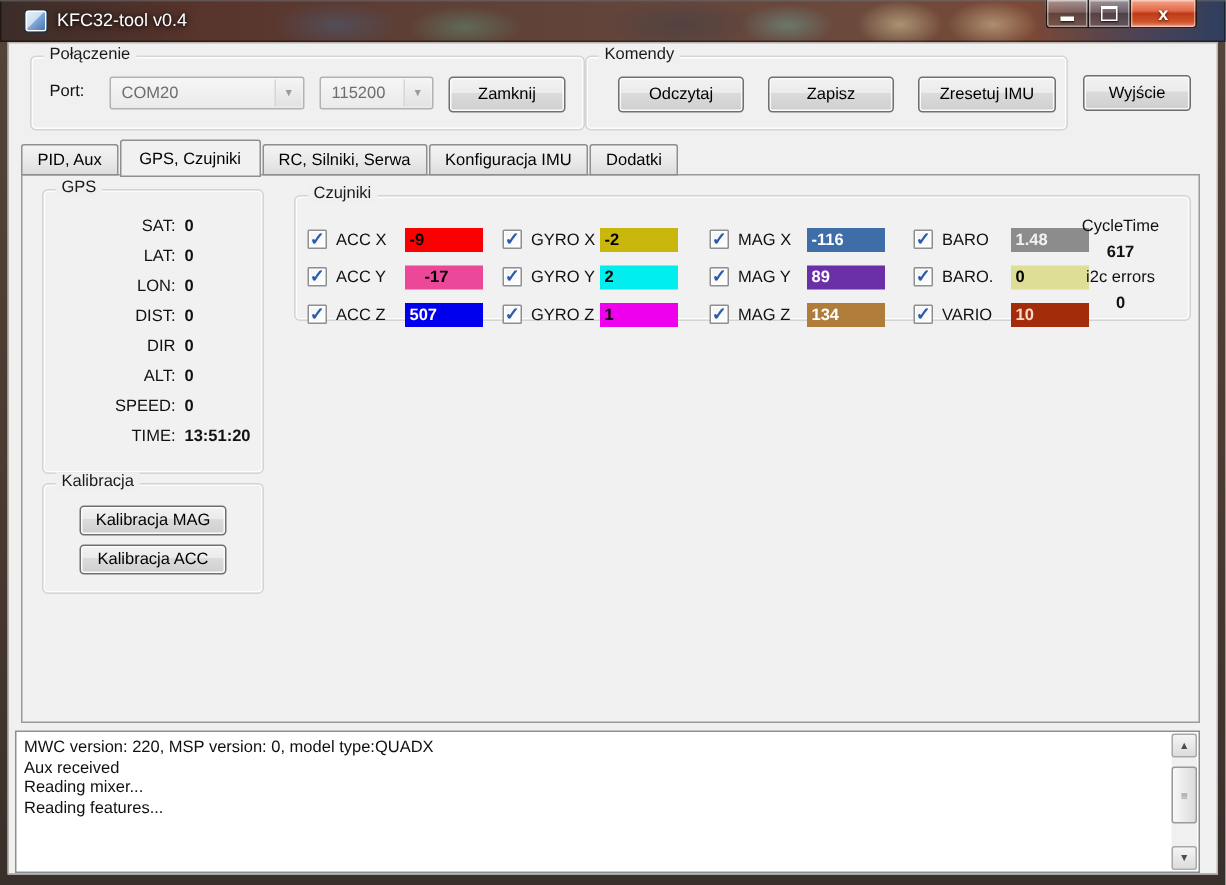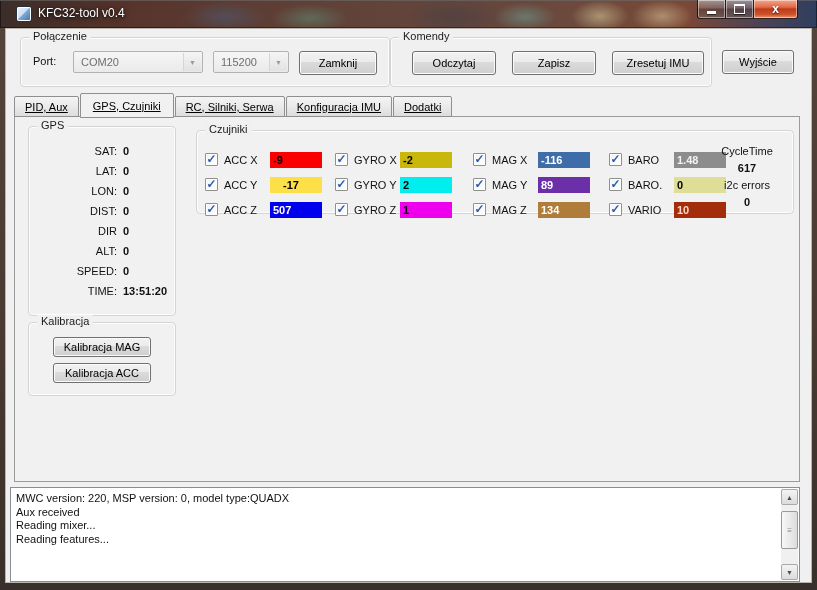--- a/index.html
+++ b/index.html
@@ -73,21 +73,21 @@
     width:13px;height:13px;box-sizing:border-box;border:1px solid #8e8f8f;border-radius:1px;
     background:linear-gradient(135deg,#f2f2f2,#ffffff);box-shadow:inset 0 0 0 1px #fff;
     display:inline-flex;align-items:center;justify-content:center;flex:none;
   }
   .cb .g{color:#2a5caa;font-size:12px;font-weight:bold;line-height:1;margin-top:-2px;}
   
   #tabs{position:absolute;left:14px;top:92px;height:25px;display:flex;align-items:flex-end;z-index:3;}
   .tab{
     height:21px;box-sizing:border-box;border:1px solid #8f8f8f;border-radius:2px 2px 0 0;
     background:linear-gradient(#f4f4f4,#e9e9e9 55%,#dddddd);
-    display:flex;align-items:center;padding:0 10px;margin-right:1px;color:#000;text-decoration:underline;
+    display:flex;align-items:center;padding:0 10px;margin-right:1px;color:#000;
   }
   .tab.active{height:25px;background:#f1f1f1;margin-bottom:-1px;padding:0 12px;z-index:4;}
   #tabpanel{position:absolute;left:14px;top:116px;width:786px;height:366px;border:1px solid #9a9a9a;box-sizing:border-box;background:#f1f1f1;z-index:1;}
   
   #gps-rows{position:absolute;left:6px;top:14px;}
   .gps-row{display:flex;height:20px;align-items:center;}
   .gps-row .lbl{width:82px;text-align:right;margin-right:6px;}
   .gps-row .val{font-weight:bold;}
   
   .sensor-col{position:absolute;top:16px;}
@@ -229,21 +229,21 @@
             <span class="g">✓</span>
           </span>
           <span class="slabel">ACC X</span>
           <div class="sval" style="background: rgb(250, 0, 0); color: rgb(0, 0, 0);">-9</div>
         </div>
         <div class="sensor-row">
           <span class="cb">
             <span class="g">✓</span>
           </span>
           <span class="slabel">ACC Y</span>
-          <div class="sval" style="background: #fde047; color: rgb(0, 0, 0); padding-left: 13px;">-17</div>
+          <div class="sval" style="background: #ec4899; color: rgb(0, 0, 0); padding-left: 13px;">-17</div>
         </div>
         <div class="sensor-row">
           <span class="cb">
             <span class="g">✓</span>
           </span>
           <span class="slabel">ACC Z</span>
           <div class="sval" style="background: rgb(0, 0, 238); color: rgb(255, 255, 255);">507</div>
         </div>
       </div>
       <div class="sensor-col" style="left: 138px;">

